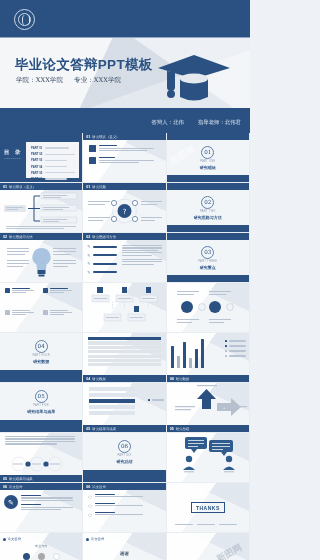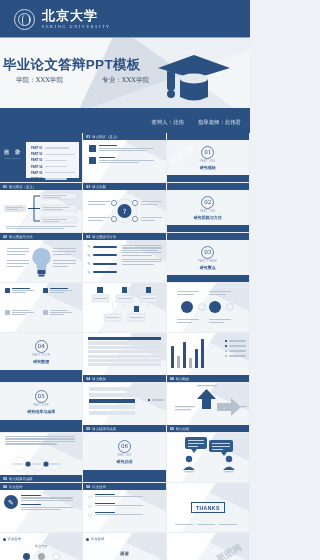--- a/index.html
+++ b/index.html
@@ -39,24 +39,24 @@
   .cover-body { position: relative; height: 95px; background: #e4e9ef; overflow:hidden; }
   .cover-body:before{
     content:""; position:absolute; inset:0;
     background:
       linear-gradient(115deg, rgba(255,255,255,.75) 0 38%, rgba(0,0,0,0) 38.4%),
       linear-gradient(215deg, rgba(255,255,255,.55) 0 30%, rgba(0,0,0,0) 30.4%),
       linear-gradient(160deg, rgba(190,200,214,.35) 0 55%, rgba(0,0,0,0) 55.4%),
       #e4e9ef;
   }
   .cover-bottom { position:absolute; left:0; right:0; bottom:0; height:25px; background:#2a5182; }
-  .cover-title { position:absolute; left:3px; top:18px; color:#2a5182;
+  .cover-title { position:absolute; left:15px; top:18px; color:#2a5182;
     font-size:13.5px; font-weight:bold; letter-spacing:.3px; }
   .cover-sub { position:absolute; left:16px; top:38px; width:160px;
-    display:flex; gap:39px; color:#3a4e66; font-size:6.6px; font-family:"DejaVu Serif", serif; }
+    display:flex; gap:11px; color:#3a4e66; font-size:6.6px; font-family:"DejaVu Serif", serif; }
   .cover-pres { position:absolute; right:9px; bottom:7px; display:flex; gap:14px;
     color:#dfe6ef; font-size:5.4px; }
   .cap { position:absolute; right:18px; top:13px; width:76px; height:56px; }
 
   
   .grid { position:absolute; top:133px; left:0; width:250px; height:427px; }
   .row { display:flex; width:250px; height:50px; }
   .thumb { width:83.33px; height:50px; position:relative; overflow:hidden;
     background:#f4f6f9; border-right:1px solid #e9edf2; border-bottom:1px solid #e9edf2; }
   .thumb.dark { background:#2a5182; }
@@ -107,24 +107,20 @@
     padding:1.5px 4px; letter-spacing:.5px; }
 </style>
 </head>
 <body>
 
 <div class="page">
 
   <div class="cover">
     <div class="cover-top">
       <div class="pku-logo"></div>
-      <div class="pku-text">
-        <div class="pku-cn">北京大学</div>
-        <div class="pku-en">PEKING UNIVERSITY</div>
-      </div>
     </div>
 
     <div class="cover-body">
       <div class="cover-title">毕业论文答辩PPT模板</div>
       <div class="cover-sub">
         <span>学院：XXX学院</span>
         <span>专业：XXX学院</span>
       </div>
 
       <svg class="cap" viewBox="0 0 76 56">

